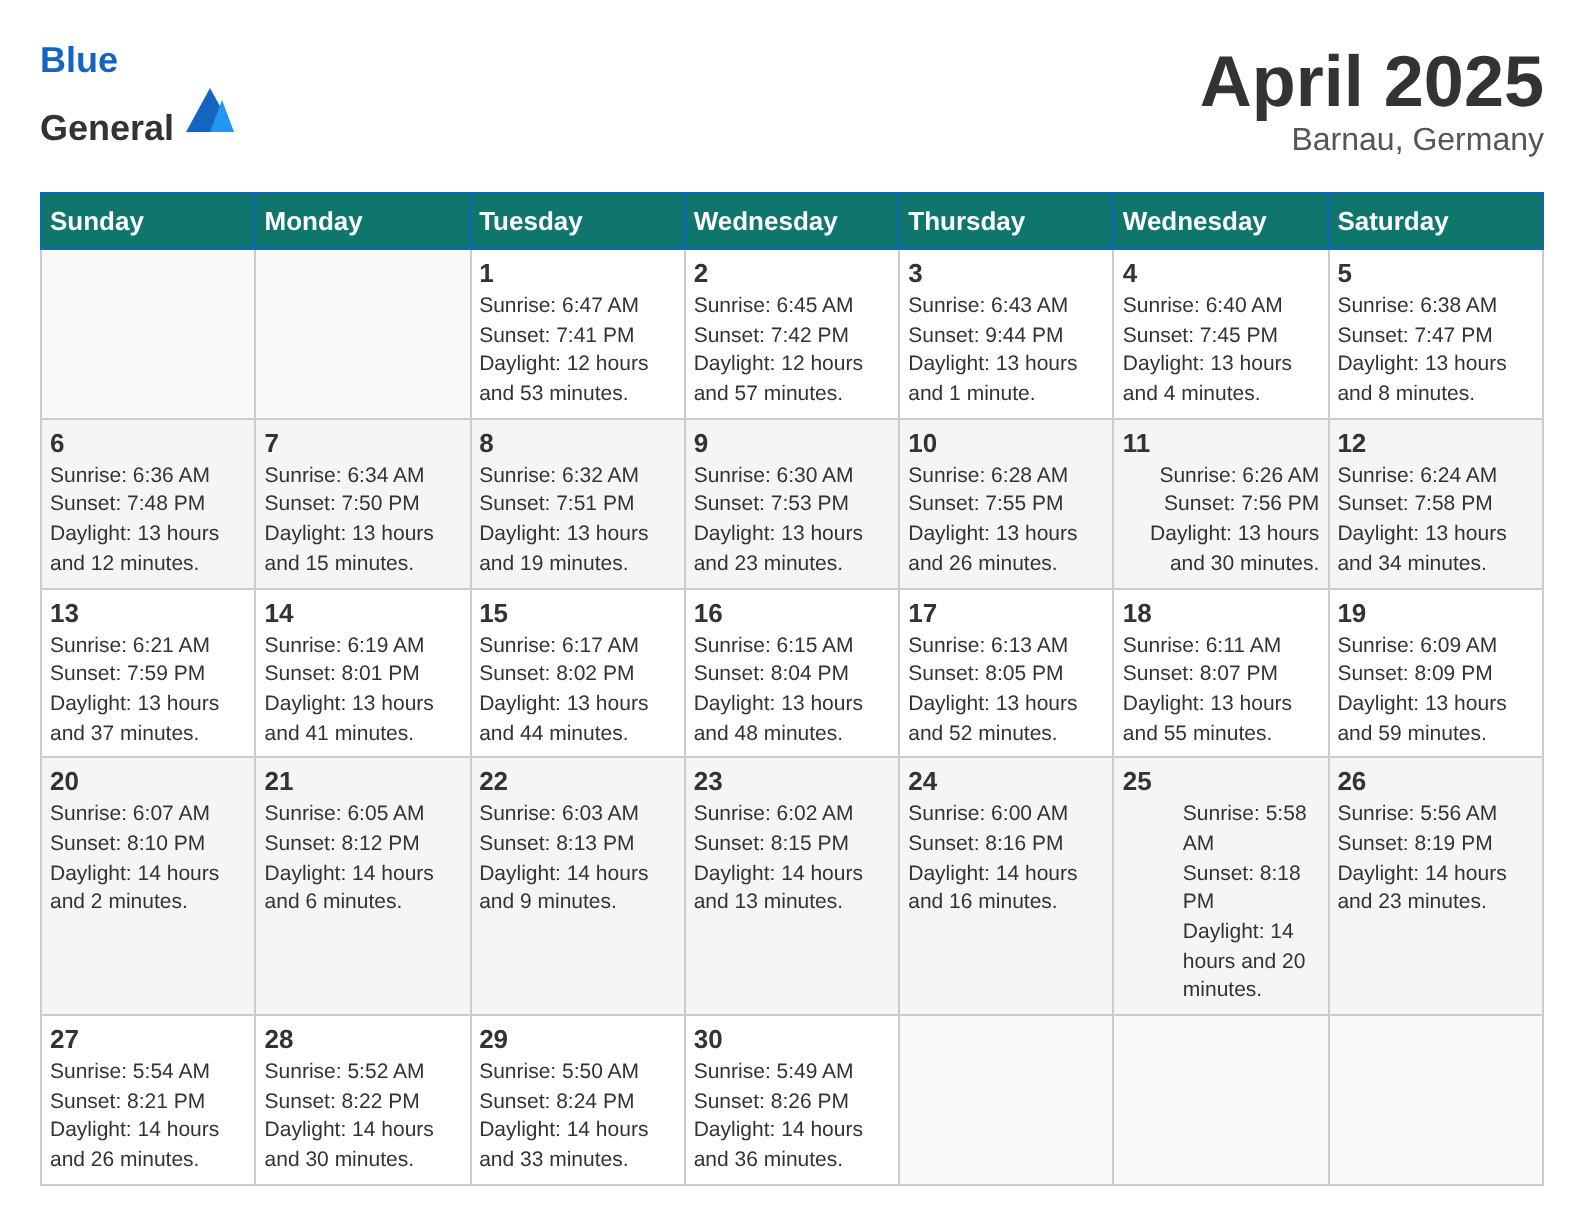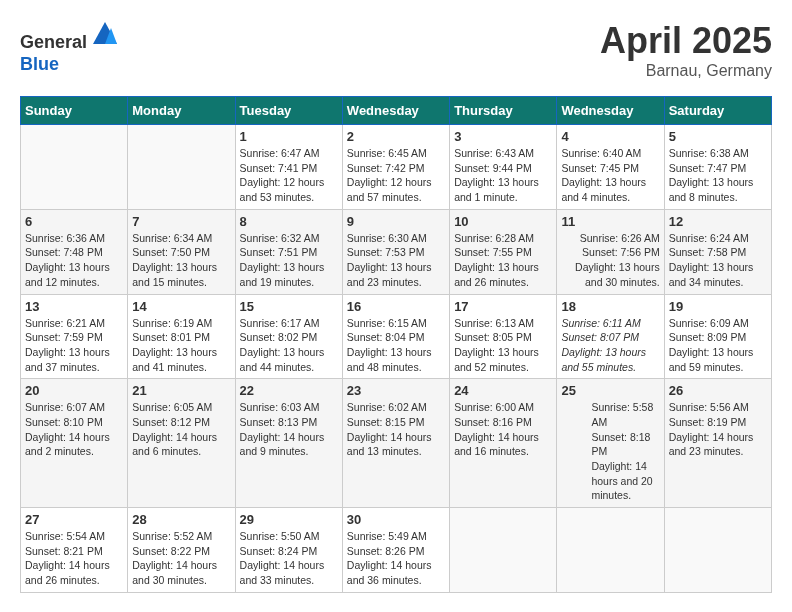--- a/index.html
+++ b/index.html
@@ -86,27 +86,27 @@
       background-color: #f9f9f9 !important;
     }
   </style>
 </head>
 <body>
 
 <div class="header">
   <div class="logo">
     <div>
       <div class="logo-text">
+        <span class="logo-blue">Blue</span>
+      </div>
+      <div class="logo-text">
         <span class="logo-general">General</span><svg class="logo-icon" viewBox="0 0 28 28" xmlns="http://www.w3.org/2000/svg">
             <polygon points="14,2 26,24 2,24" fill="#1565c0"></polygon>
             <polygon points="20,8 26,24 14,24" fill="#2196f3"></polygon>
           </svg>
-      </div>
-      <div class="logo-text">
-        <span class="logo-blue">Blue</span>
       </div>
     </div>
   </div>
   <div class="title-block">
     <div class="month-title">April 2025</div>
     <div class="subtitle">Barnau, Germany</div>
   </div>
 </div>
 
 <table>
@@ -226,21 +226,21 @@
 Daylight: 13 hours and 48 minutes.</div>
         </td>
         <td>
           <div class="day-number">17</div>
           <div class="day-info" style="white-space: pre-line;">Sunrise: 6:13 AM
 Sunset: 8:05 PM
 Daylight: 13 hours and 52 minutes.</div>
         </td>
         <td>
           <div class="day-number">18</div>
-          <div class="day-info" style="white-space: pre-line; font-style: italic;">Sunrise: 6:11 AM
+          <div class="day-info" style="white-space: pre-line;">Sunrise: 6:11 AM
 Sunset: 8:07 PM
 Daylight: 13 hours and 55 minutes.</div>
         </td>
         <td>
           <div class="day-number">19</div>
           <div class="day-info" style="white-space: pre-line;">Sunrise: 6:09 AM
 Sunset: 8:09 PM
 Daylight: 13 hours and 59 minutes.</div>
         </td>
       </tr>

